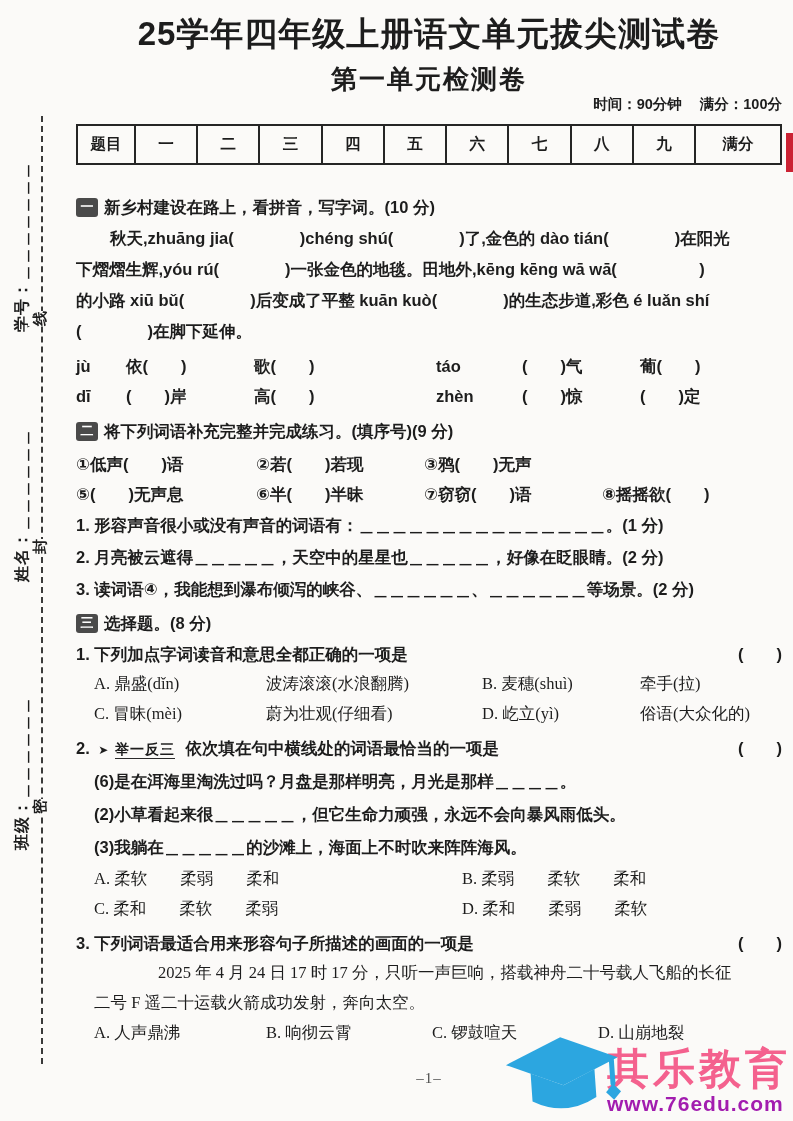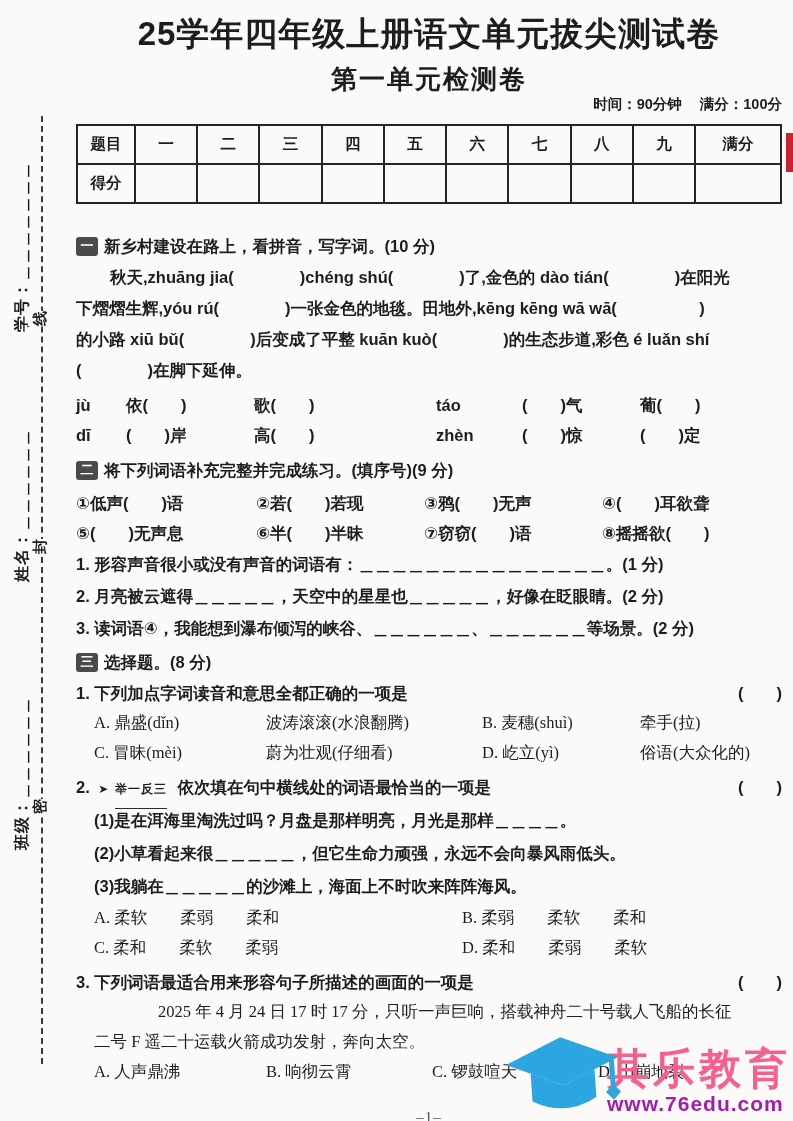--- a/index.html
+++ b/index.html
@@ -69,22 +69,22 @@
   .stem-row { display:flex; justify-content:space-between; font-size:16.5px; font-weight:600; line-height:30px; margin-top:4px; }
   .opt4 { display:grid; grid-template-columns:172px 216px 158px auto; padding-left:18px;
           font-family:"Liberation Serif","DejaVu Serif",serif; font-size:16.5px; font-weight:500; line-height:30px; }
   .opt2 { display:grid; grid-template-columns:368px auto; padding-left:18px;
           font-family:"Liberation Serif","DejaVu Serif",serif; font-size:16.5px; font-weight:500; line-height:30px; }
   .optrow4 { display:grid; grid-template-columns:172px 166px 166px auto; padding-left:18px;
           font-family:"Liberation Serif","DejaVu Serif",serif; font-size:16.5px; font-weight:500; line-height:30px; }
   .sub-item { padding-left:18px; font-size:16.5px; font-weight:600; line-height:33px; white-space:nowrap; }
   .tag-arrow { font-size:12px; margin:0 2px 0 4px; }
   .practice-tag {
-    font-size:12px; font-weight:700; letter-spacing:1px;
-    border-bottom:1.5px solid #2a2a2a; padding-bottom:12px; margin-right:6px;
+    font-size:14px; font-weight:700; letter-spacing:1px;
+    border-bottom:1.5px solid #2a2a2a; padding-bottom:1px; margin-right:6px;
   }
   .news-para { font-family:"Liberation Serif","DejaVu Serif",serif; font-size:16.5px; font-weight:500;
                line-height:30px; padding-left:18px; }
   .news-indent { text-indent:64px; }
 
   
   .page-num { text-align:center; margin-top:22px; font-size:15px; color:#4c4c4c; letter-spacing:1px;
               font-family:"Liberation Serif","DejaVu Serif",serif; }
   .logo { position:absolute; right:2px; bottom:4px; display:flex; align-items:flex-end; }
   .cap { margin-right:-18px; margin-bottom:-4px; transform:rotate(-4deg); z-index:1; }
@@ -126,33 +126,20 @@
         <td>二</td>
         <td>三</td>
         <td>四</td>
         <td>五</td>
         <td>六</td>
         <td>七</td>
         <td>八</td>
         <td>九</td>
         <td class="cell-total">满分</td>
       </tr>
-      <tr>
-        <td class="cell-label">得分</td>
-        <td></td>
-            <td></td>
-        <td></td>
-            <td></td>
-        <td></td>
-            <td></td>
-        <td></td>
-            <td></td>
-        <td></td>
-            <td class="cell-total"></td>
-      </tr>
     </tbody>
       </table>
 
     <div class="sec1">
       <div class="sec-title">
         <span class="badge">一</span>
         <span>新乡村建设在路上，看拼音，写字词。(10 分)</span>
       </div>
       <div class="para">
         <div class="body-line indent1">秋天,zhuāng jia(　　　　)chéng shú(　　　　)了,金色的 dào tián(　　　　)在阳光</div>
@@ -179,21 +166,20 @@
     <div class="sec2">
       <div class="sec-title">
         <span class="badge">二</span>
         <span>将下列词语补充完整并完成练习。(填序号)(9 分)</span>
       </div>
       <div class="idioms">
         <div class="idiom-row">
           <span>①低声(　　)语</span>
           <span>②若(　　)若现</span>
           <span>③鸦(　　)无声</span>
-          <span>④(　　)耳欲聋</span>
         </div>
         <div class="idiom-row">
           <span>⑤(　　)无声息</span>
           <span>⑥半(　　)半昧</span>
           <span>⑦窃窃(　　)语</span>
           <span>⑧摇摇欲(　　)</span>
         </div>
       </div>
       <div class="fillq">1. 形容声音很小或没有声音的词语有：＿＿＿＿＿＿＿＿＿＿＿＿＿＿＿。(1 分)</div>
       <div class="fillq">2. 月亮被云遮得＿＿＿＿＿，天空中的星星也＿＿＿＿＿，好像在眨眼睛。(2 分)</div>
@@ -225,21 +211,21 @@
 
       <div class="stem-row">
         <span>
           <span>2.</span>
           <span class="tag-arrow">➤</span>
           <span class="practice-tag">举一反三</span>
           <span>依次填在句中横线处的词语最恰当的一项是</span>
         </span>
         <span>(　　)</span>
       </div>
-      <div class="sub-item">(1)是在洱海里淘洗过吗？月盘是那样明亮，月光是那样＿＿＿＿。</div>
+      <div class="sub-item">(6)是在洱海里淘洗过吗？月盘是那样明亮，月光是那样＿＿＿＿。</div>
       <div class="sub-item">(2)小草看起来很＿＿＿＿＿，但它生命力顽强，永远不会向暴风雨低头。</div>
       <div class="sub-item">(3)我躺在＿＿＿＿＿的沙滩上，海面上不时吹来阵阵海风。</div>
       <div class="opt2">
         <span>A. 柔软　　柔弱　　柔和</span>
         <span>B. 柔弱　　柔软　　柔和</span>
       </div>
       <div class="opt2">
         <span>C. 柔和　　柔软　　柔弱</span>
         <span>D. 柔和　　柔弱　　柔软</span>
       </div>

